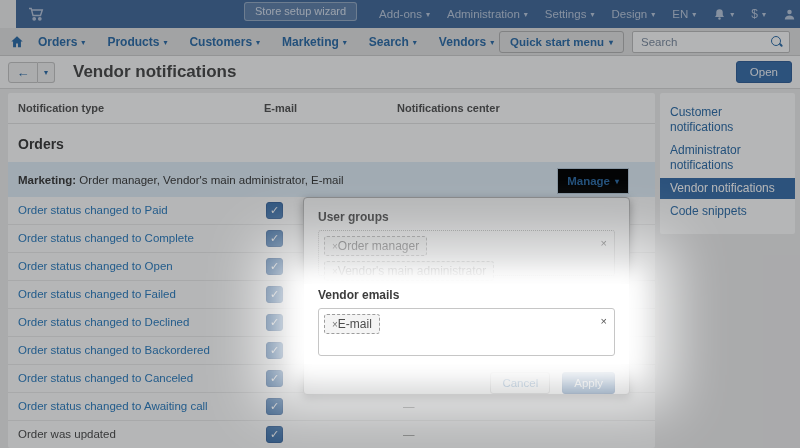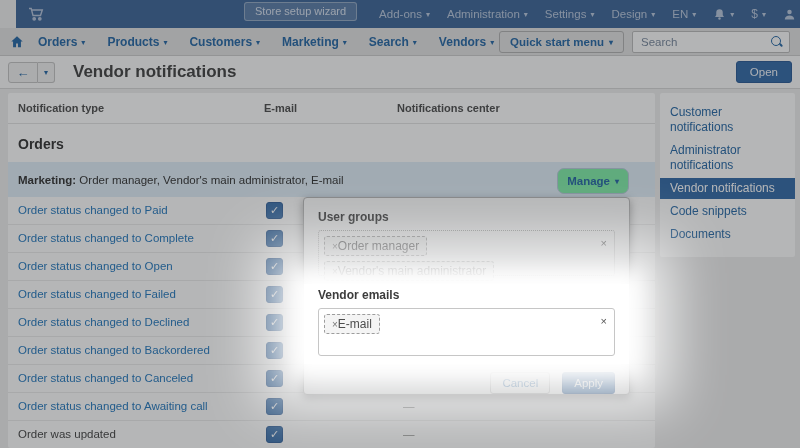--- a/index.html
+++ b/index.html
@@ -58,21 +58,21 @@
   .panel { background:#fff; border-radius:2px; }
   .main-panel { position:absolute; left:8px; top:4px; width:647px; height:355px; overflow:hidden; }
   .thead { position:relative; height:31px; border-bottom:1px solid #e4e4e4; }
   .th { position:absolute; top:9px; font-size:11px; font-weight:bold; color:#555; }
   .th1 { left:10px; } .th2 { left:256px; } .th3 { left:389px; }
   .sect { height:38px; line-height:40px; padding-left:10px; font-size:14px; font-weight:bold; color:#3c3c3c; }
   .recv-row { position:relative; height:35px; background:#e2eff9; display:flex; align-items:center; padding-left:10px; }
   .recv-text { font-size:11.5px; color:#3c3c3c; }
   .recv-text b { font-weight:bold; }
   .manage-btn { position:absolute; right:26px; top:6px; height:22px; padding:12px 9px;
-      background:#86efac; border:1px solid #bccfdf; border-radius:7px; color:#2f6ea9;
+      background:#000000; border:1px solid #bccfdf; border-radius:1px; color:#2f6ea9;
       font-size:11.5px; font-weight:bold; display:flex; align-items:center; gap:5px; cursor:pointer; }
   .row { position:relative; height:28px; border-bottom:1px solid #ececec; }
   .row-label { position:absolute; left:10px; top:7px; font-size:11.5px; color:#2f7fc1; text-decoration:none; cursor:pointer; }
   .row.plain .row-label { color:#4d4d4d; cursor:default; }
   .checkbox { position:absolute; left:258px; top:5px; width:17px; height:17px; background:#3c70ab;
       border:1px solid #33619a; border-radius:3px; cursor:pointer; }
   .checkbox .check { position:absolute; left:0; top:0; width:15px; height:15px; color:#fff;
       font-size:11px; line-height:15px; text-align:center; }
   .checkbox .check::before { content:"✓"; }
   .row-dash { position:absolute; left:395px; top:7px; font-size:11.5px; color:#8a8a8a; }
@@ -295,21 +295,20 @@
           <span class="row-dash">—</span>
         </div>
         </div>
     </section>
 
     <aside class="panel side-panel">
         <a class="side-item">Customer notifications</a>
         <a class="side-item">Administrator notifications</a>
         <a class="side-item active">Vendor notifications</a>
         <a class="side-item">Code snippets</a>
-        <a class="side-item">Documents</a>
       </aside>
 
     <div class="popup">
       <div class="grp-label">User groups</div>
       <div class="tagbox">
         <div class="tags">
             <span class="tag">
               <span class="tag-x"></span>
               <span>Order manager</span>
             </span>

